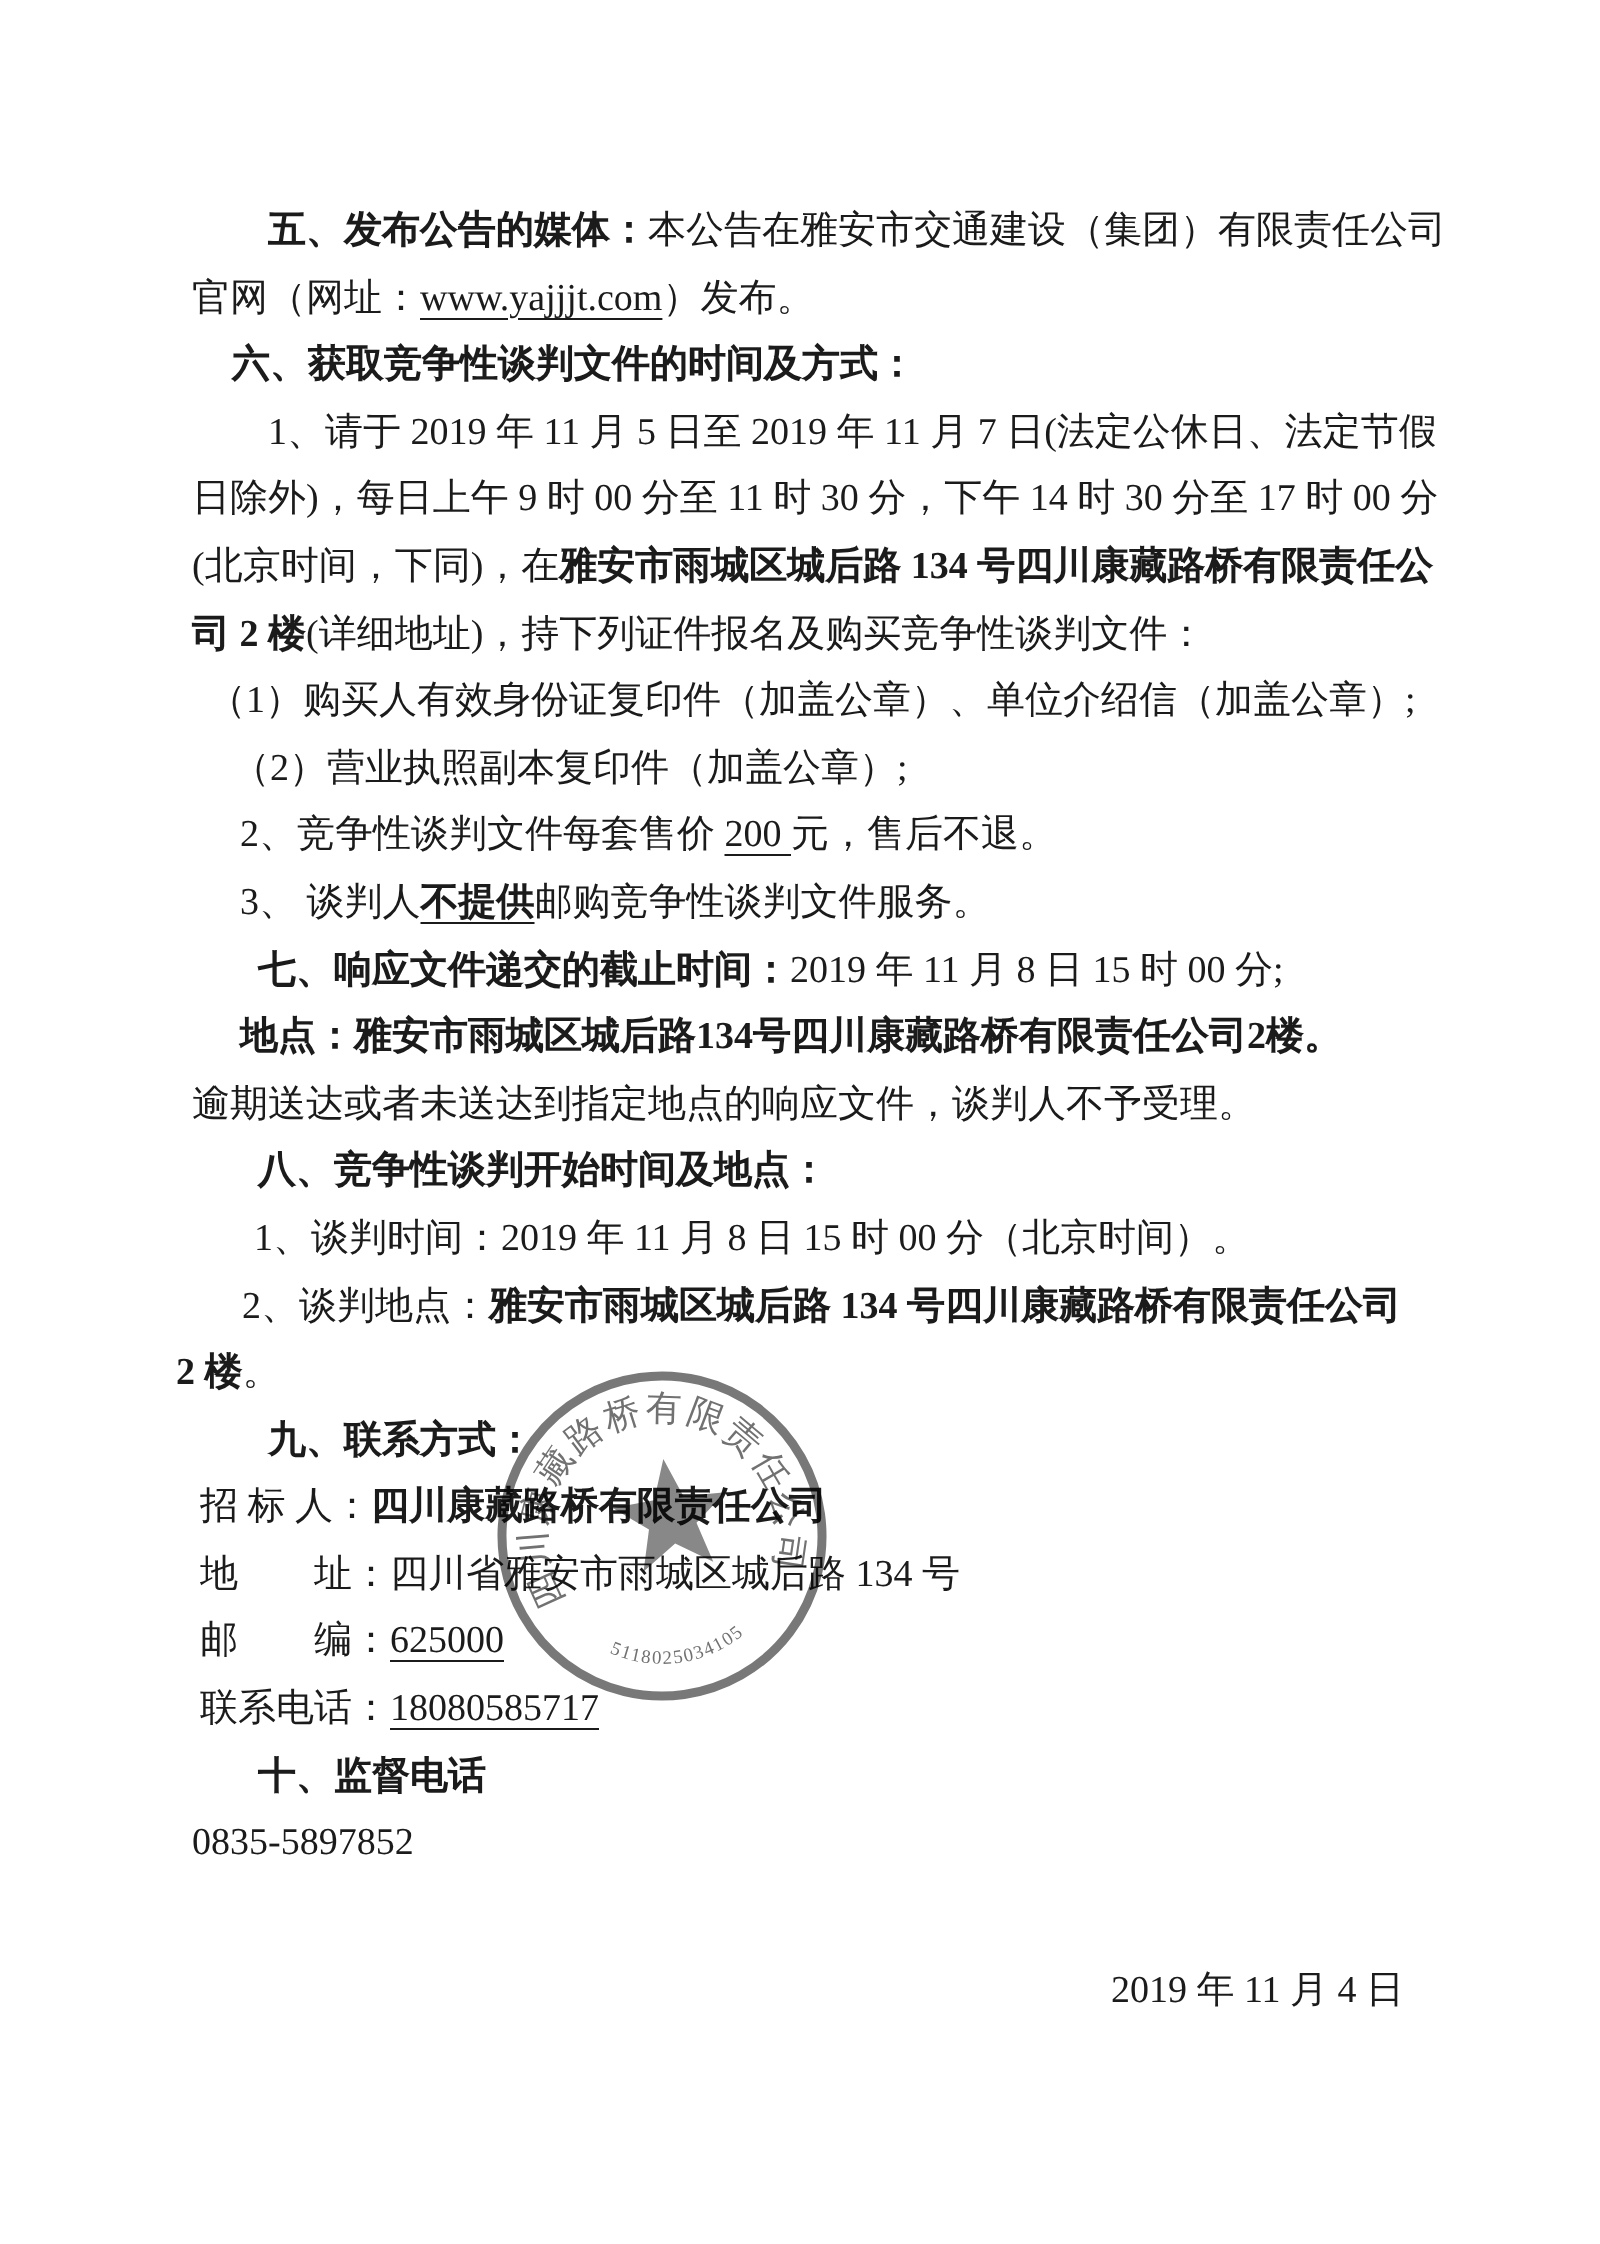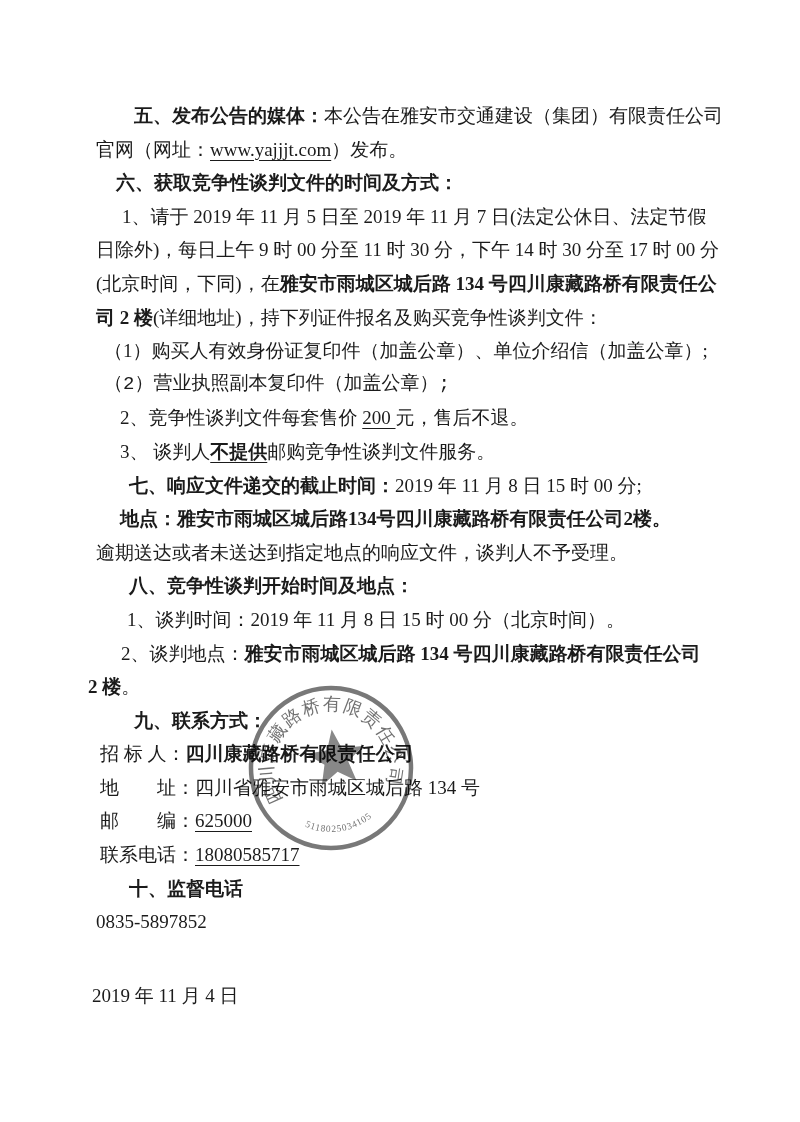--- a/index.html
+++ b/index.html
@@ -16,44 +16,44 @@
     position:absolute;left:96px;top:99px;width:624px;
     font-size:19px;line-height:33.6px;
   }
   .line{white-space:nowrap;height:33.6px;}
   .line span{display:inline;}
   .b{font-weight:bold;}
   .u{text-decoration:underline;text-underline-offset:4px;margin-top:27px;}
   .date-line{
     position:absolute;left:92px;top:979px;width:624px;
     font-size:19px;line-height:33.6px;
-    padding-right:14px;box-sizing:border-box;
+    text-align:right;padding-right:14px;box-sizing:border-box;
     white-space:nowrap;
   }
   .seal{
     position:absolute;left:240px;top:676px;width:192px;height:192px;
     mix-blend-mode:multiply;opacity:0.82;
     pointer-events:none;
   }
 </style>
 </head>
 <body>
 
 <div class="page">
 
   <div class="doc">
       <div class="line" style="margin-left: 38px;"><span class="b">五、发布公告的媒体：</span><span>本公告在雅安市交通建设（集团）有限责任公司</span></div>
       <div class="line"><span>官网（网址：</span><span class="u">www.yajjjt.com</span><span>）发布。</span></div>
       <div class="line" style="margin-left: 20px;"><span class="b">六、获取竞争性谈判文件的时间及方式：</span></div>
-      <div class="line" style="margin-left: 26px;"><span>1、请于 2019 年 11 月 5 日至 2019 年 11 月 7 日(法定公休日、法定节假</span></div>
+      <div class="line" style="margin-left: 38px;"><span>1、请于 2019 年 11 月 5 日至 2019 年 11 月 7 日(法定公休日、法定节假</span></div>
       <div class="line"><span>日除外)，每日上午 9 时 00 分至 11 时 30 分，下午 14 时 30 分至 17 时 00 分</span></div>
       <div class="line"><span>(北京时间，下同)，在</span><span class="b">雅安市雨城区城后路 134 号四川康藏路桥有限责任公</span></div>
       <div class="line"><span class="b">司 2 楼</span><span>(详细地址)，持下列证件报名及购买竞争性谈判文件：</span></div>
       <div class="line" style="margin-left: 8px;"><span>（1）购买人有效身份证复印件（加盖公章）、单位介绍信（加盖公章）;</span></div>
-      <div class="line" style="margin-left: 8px; font-family: Liberation Mono, monospace;"><span>（2）营业执照副本复印件（加盖公章）;</span></div>
+      <div class="line" style="margin-left: 20px;"><span>（2）营业执照副本复印件（加盖公章）;</span></div>
       <div class="line" style="margin-left: 24px;"><span>2、竞争性谈判文件每套售价 </span><span class="u">200 </span><span>元，售后不退。</span></div>
       <div class="line" style="margin-left: 24px;"><span>3、 谈判人</span><span class="b u">不提供</span><span>邮购竞争性谈判文件服务。</span></div>
       <div class="line" style="margin-left: 33px;"><span class="b">七、响应文件递交的截止时间：</span><span>2019 年 11 月 8 日 15 时 00 分;</span></div>
       <div class="line" style="margin-left: 24px;"><span class="b">地点：雅安市雨城区城后路134号四川康藏路桥有限责任公司2楼。</span></div>
       <div class="line"><span>逾期送达或者未送达到指定地点的响应文件，谈判人不予受理。</span></div>
       <div class="line" style="margin-left: 33px;"><span class="b">八、竞争性谈判开始时间及地点：</span></div>
       <div class="line" style="margin-left: 31px;"><span>1、谈判时间：2019 年 11 月 8 日 15 时 00 分（北京时间）。</span></div>
       <div class="line" style="margin-left: 25px;"><span>2、谈判地点：</span><span class="b">雅安市雨城区城后路 134 号四川康藏路桥有限责任公司</span></div>
       <div class="line" style="margin-left: -8px;"><span class="b">2 楼</span><span>。</span></div>
       <div class="line" style="margin-left: 38px;"><span class="b">九、联系方式：</span></div>

